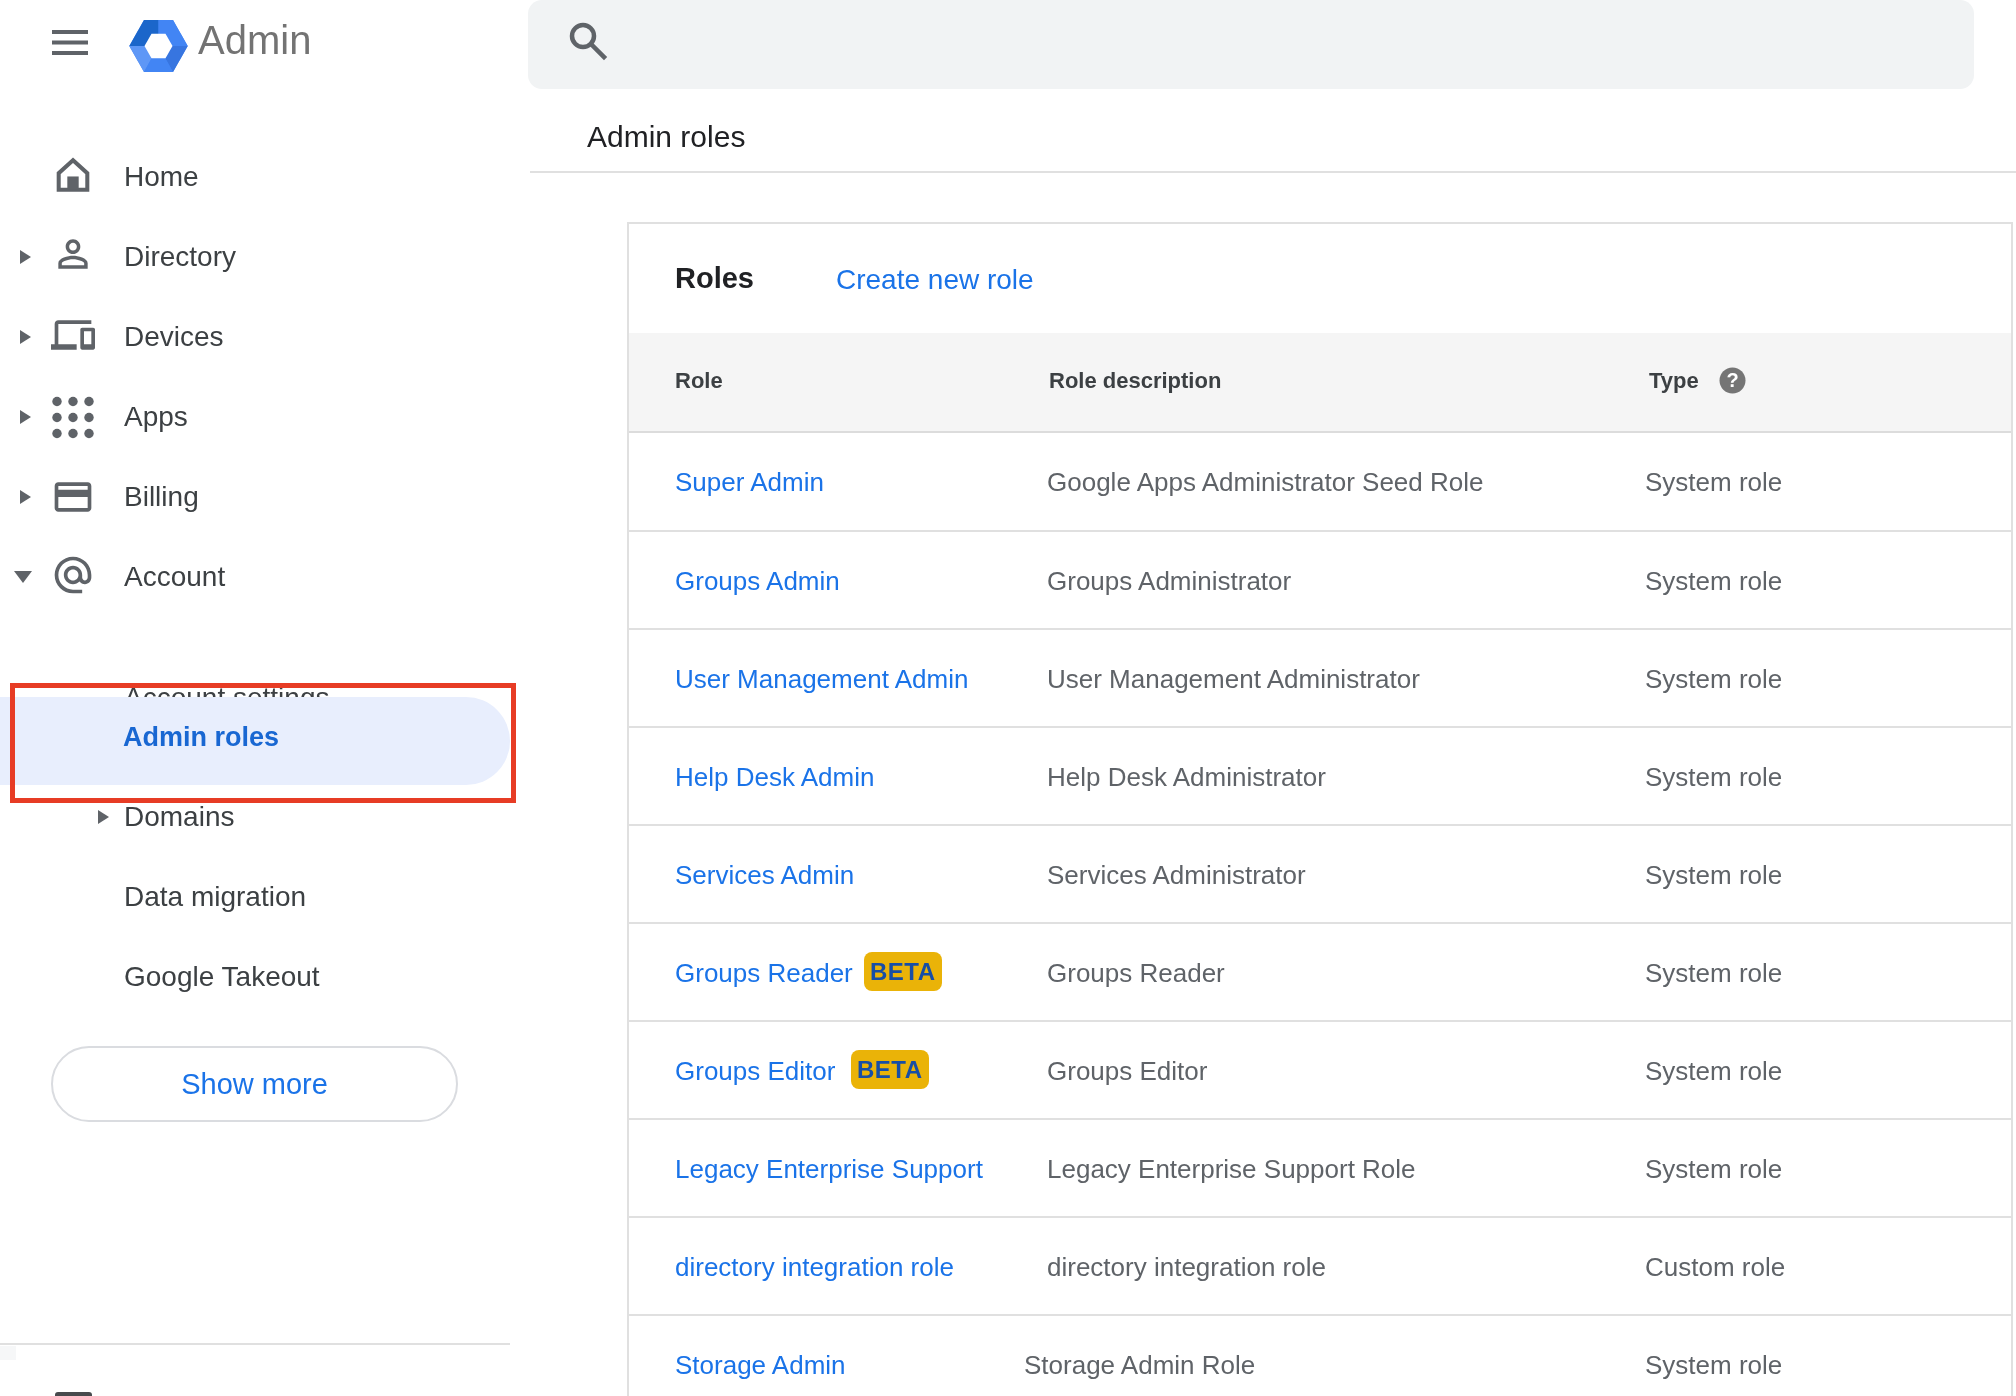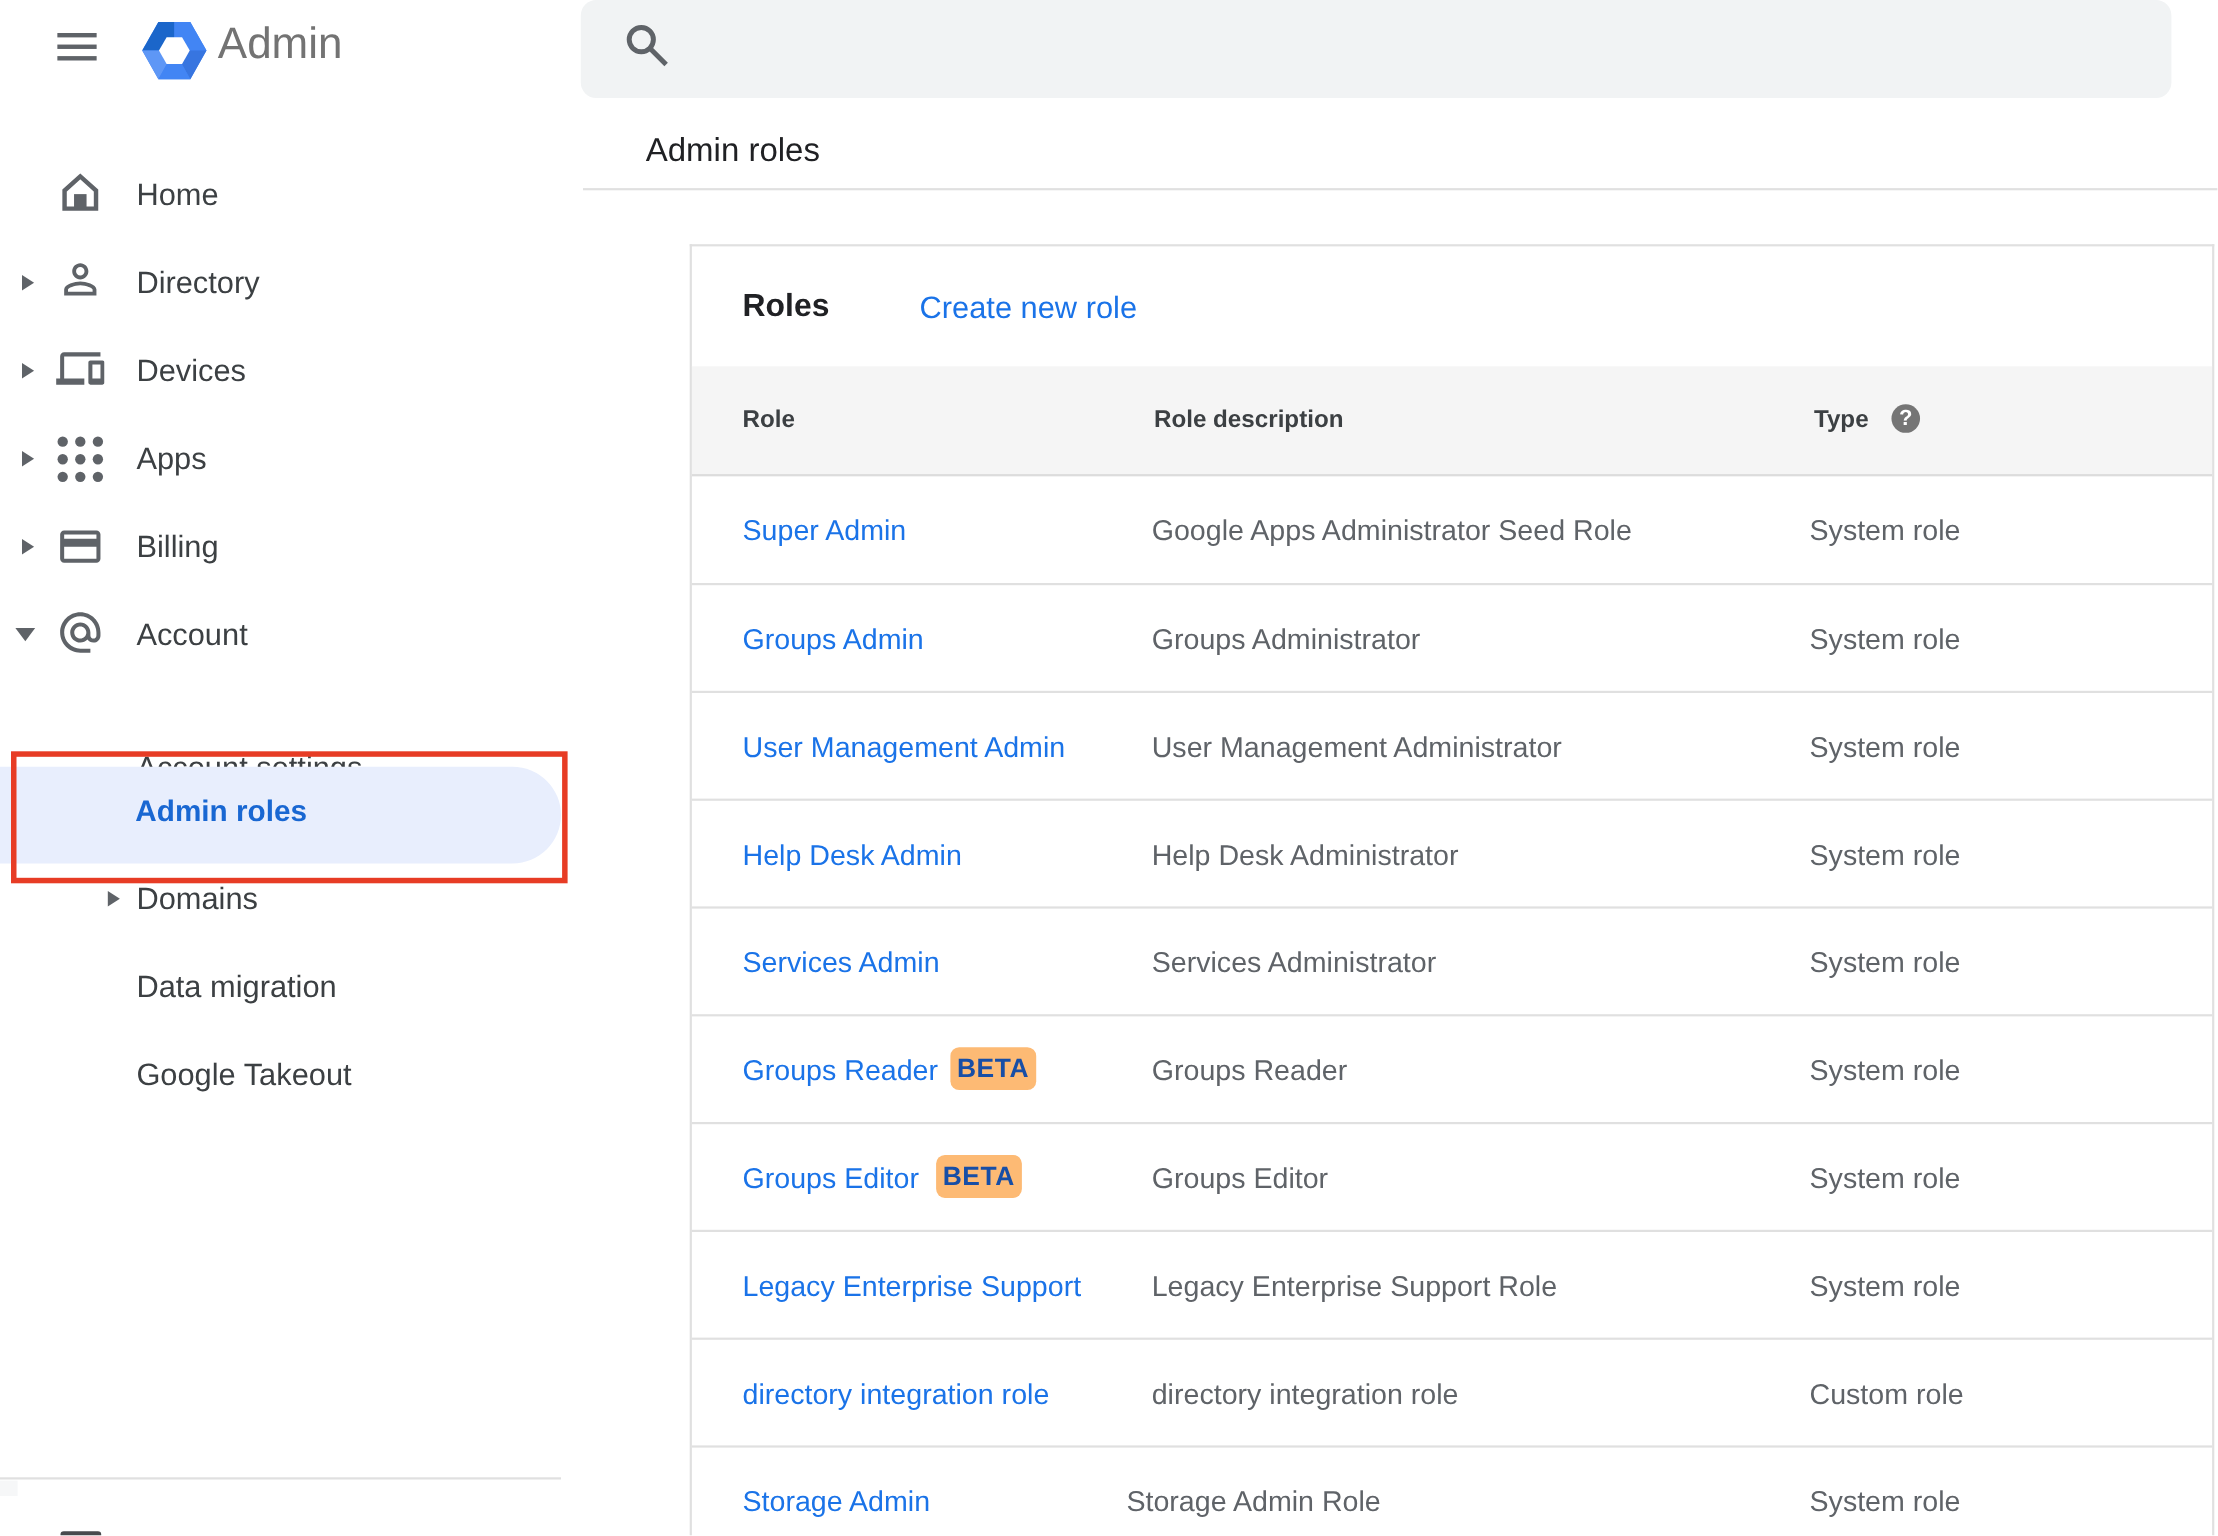--- a/index.html
+++ b/index.html
@@ -5,21 +5,21 @@
   * { margin:0; padding:0; box-sizing:border-box; }
   html,body { width:2016px; height:1396px; background:#fff; font-family:"Liberation Sans", sans-serif; overflow:hidden; }
   .abs { position:absolute; }
   #page { position:relative; width:2016px; height:1396px; }
   .navlabel { font-size:28px; line-height:32px; color:#3c4043; white-space:nowrap; }
   .arrow-r { width:0; height:0; border-top:7px solid transparent; border-bottom:7px solid transparent; border-left:11px solid #5f6368; }
   .arrow-d { width:0; height:0; border-left:9px solid transparent; border-right:9px solid transparent; border-top:12px solid #5f6368; }
   .cell { font-size:26px; }
   .link { color:#1a73e8; }
   .gray { color:#5f6368; }
-  .beta { position:absolute; background:#fdba74; color:#174ea6; font-weight:bold; font-size:24px; line-height:39px; letter-spacing:0.5px; border-radius:8px; padding:0 6px; top:-6px; }
+  .beta { position:absolute; background:#eab308; color:#174ea6; font-weight:bold; font-size:24px; line-height:39px; letter-spacing:0.5px; border-radius:8px; padding:0 6px; top:-6px; }
   .row { position:relative; width:1382px; height:98px; }
   .row:first-child { height:97px; }
   .bt { border-top:2px solid #e0e0e0; }
 </style>
 </head>
 <body>
 <div id="page">
 
   <svg class="abs" style="left:52px; top:30px;" width="36" height="28">
     <rect x="0" y="0" width="36" height="4" fill="#5f6368"></rect>
@@ -96,20 +96,23 @@
   <div class="abs" style="left:123px; top:722px; font-size:27px; font-weight:bold; color:#1967d2;">Admin roles</div>
 
   <div class="abs" style="left:10px; top:683px; width:506px; height:120px; border:5px solid #e73c25;"></div>
 
   <div class="abs arrow-r" style="left:98px; top:810px;"></div>
   <div class="abs navlabel" style="left:124px; top:801px;">Domains</div>
 
   <div class="abs navlabel" style="left:124px; top:881px;">Data migration</div>
   <div class="abs navlabel" style="left:124px; top:961px;">Google Takeout</div>
 
+  <div class="abs" style="left:51px; top:1046px; width:407px; height:76px; border:2px solid #dadce0; border-radius:38px; display:flex; align-items:center; justify-content:center;">
+    <span style="font-size:29px; color:#1a73e8;">Show more</span>
+  </div>
 
   <div class="abs" style="left:0; top:1343px; width:510px; height:2px; background:#e0e0e0;"></div>
   <div class="abs" style="left:0; top:1346px; width:16px; height:14px; background:#f6f7f8;"></div>
   <div class="abs" style="left:55px; top:1392px; width:37px; height:4px; background:#474a4d; border-radius:3px 3px 0 0;"></div>
 
   <div class="abs" style="left:587px; top:120px; font-size:30px; color:#202124;">Admin roles</div>
   <div class="abs" style="left:530px; top:171px; width:1486px; height:2px; background:#e0e0e0;"></div>
 
   <div class="abs" style="left:627px; top:222px; width:1386px; height:1174px; background:#fff; border-left:2px solid #e0e0e0; border-top:2px solid #e0e0e0; border-right:2px solid #e0e0e0;">
 

